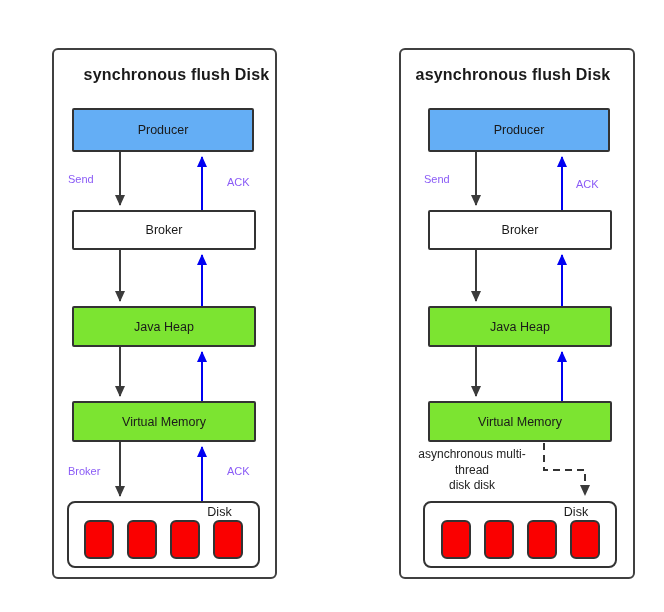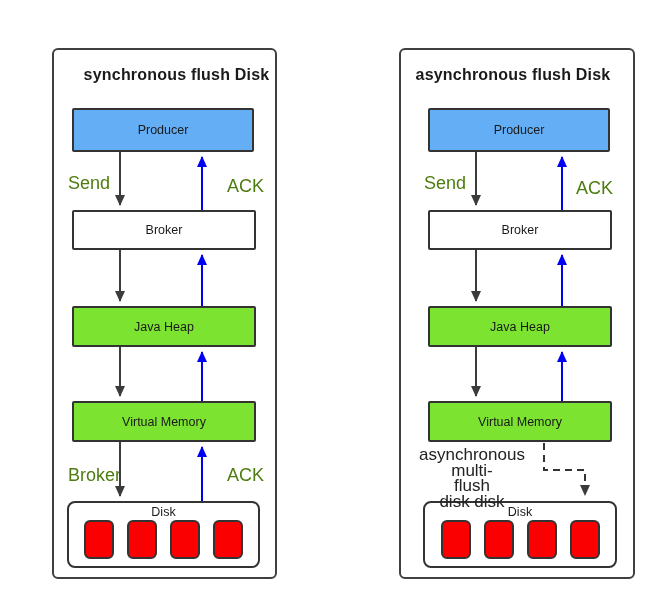--- a/index.html
+++ b/index.html
@@ -27,32 +27,32 @@
   .s-vm{left:72px;top:401px;width:184px;height:41px;}
   .s-disk{left:67px;top:501px;width:193px;height:67px;}
   
   .a-producer{left:428px;top:108px;width:182px;height:44px;}
   .a-broker{left:428px;top:210px;width:184px;height:40px;}
   .a-heap{left:428px;top:306px;width:184px;height:41px;}
   .a-vm{left:428px;top:401px;width:184px;height:41px;}
   .a-disk{left:423px;top:501px;width:194px;height:67px;}
 
   .disk{position:absolute;box-sizing:border-box;border:2px solid #333333;border-radius:8px;background:#fff;}
-  .disk-label{position:absolute;top:2px;left:0;width:100%;text-align:center;font-size:12.5px;color:#1a1a1a;}
+  .disk-label{position:absolute;top:2px;left:12px;width:100%;text-align:center;font-size:12.5px;color:#1a1a1a;padding-left:44px;}
   .disk-blocks{position:absolute;bottom:7px;left:0;width:100%;display:flex;justify-content:center;gap:13px;}
   .disk-block{width:30px;height:39px;box-sizing:border-box;background:#FA0000;border:2px solid #333333;border-radius:6px;}
 
-  .edge-label{position:absolute;font-size:18px;color:#4d7c0f;white-space:nowrap;}
+  .edge-label{position:absolute;font-size:11px;color:#8b5cf6;white-space:nowrap;}
   .lbl-s-send{left:68px;top:173px;}
   .lbl-s-ack-top{left:227px;top:176px;}
   .lbl-s-flush{left:68px;top:465px;}
   .lbl-s-ack-bottom{left:227px;top:465px;}
   .lbl-a-send{left:424px;top:173px;}
   .lbl-a-ack-top{left:576px;top:178px;}
-  .lbl-a-async{left:405px;top:447px;width:134px;text-align:center;white-space:normal;line-height:15.5px;font-size:17px;color:#222;}
+  .lbl-a-async{left:405px;top:447px;width:134px;text-align:center;white-space:normal;line-height:15.5px;font-size:12px;color:#222;}
 
   svg.arrows{position:absolute;left:0;top:0;pointer-events:none;}
 </style>
 </head>
 <body>
 
 <div class="canvas">
 
   <div class="panel sync"></div>
   <div class="panel async"></div>
@@ -89,21 +89,21 @@
   </div>
 
   <span class="edge-label lbl-s-send">Send</span>
   <span class="edge-label lbl-s-ack-top">ACK</span>
   <span class="edge-label lbl-s-flush">Broker</span>
   <span class="edge-label lbl-s-ack-bottom">ACK</span>
   <span class="edge-label lbl-a-send">Send</span>
   <span class="edge-label lbl-a-ack-top">ACK</span>
   <div class="edge-label lbl-a-async">
     <div>asynchronous multi-</div>
-    <div>flush</div>
+    <div>thread</div>
     <div>disk disk</div>
   </div>
 
   <svg class="arrows" width="664" height="612" viewBox="0 0 664 612">
     <defs>
       <marker id="mDark" markerUnits="userSpaceOnUse" markerWidth="12" markerHeight="10" refX="10" refY="5" orient="auto">
         <path d="M0,0 L11,5 L0,10 z" fill="#3B3B3B"></path>
       </marker>
       <marker id="mBlue" markerUnits="userSpaceOnUse" markerWidth="12" markerHeight="10" refX="10" refY="5" orient="auto">
         <path d="M0,0 L11,5 L0,10 z" fill="#0000F2"></path>

